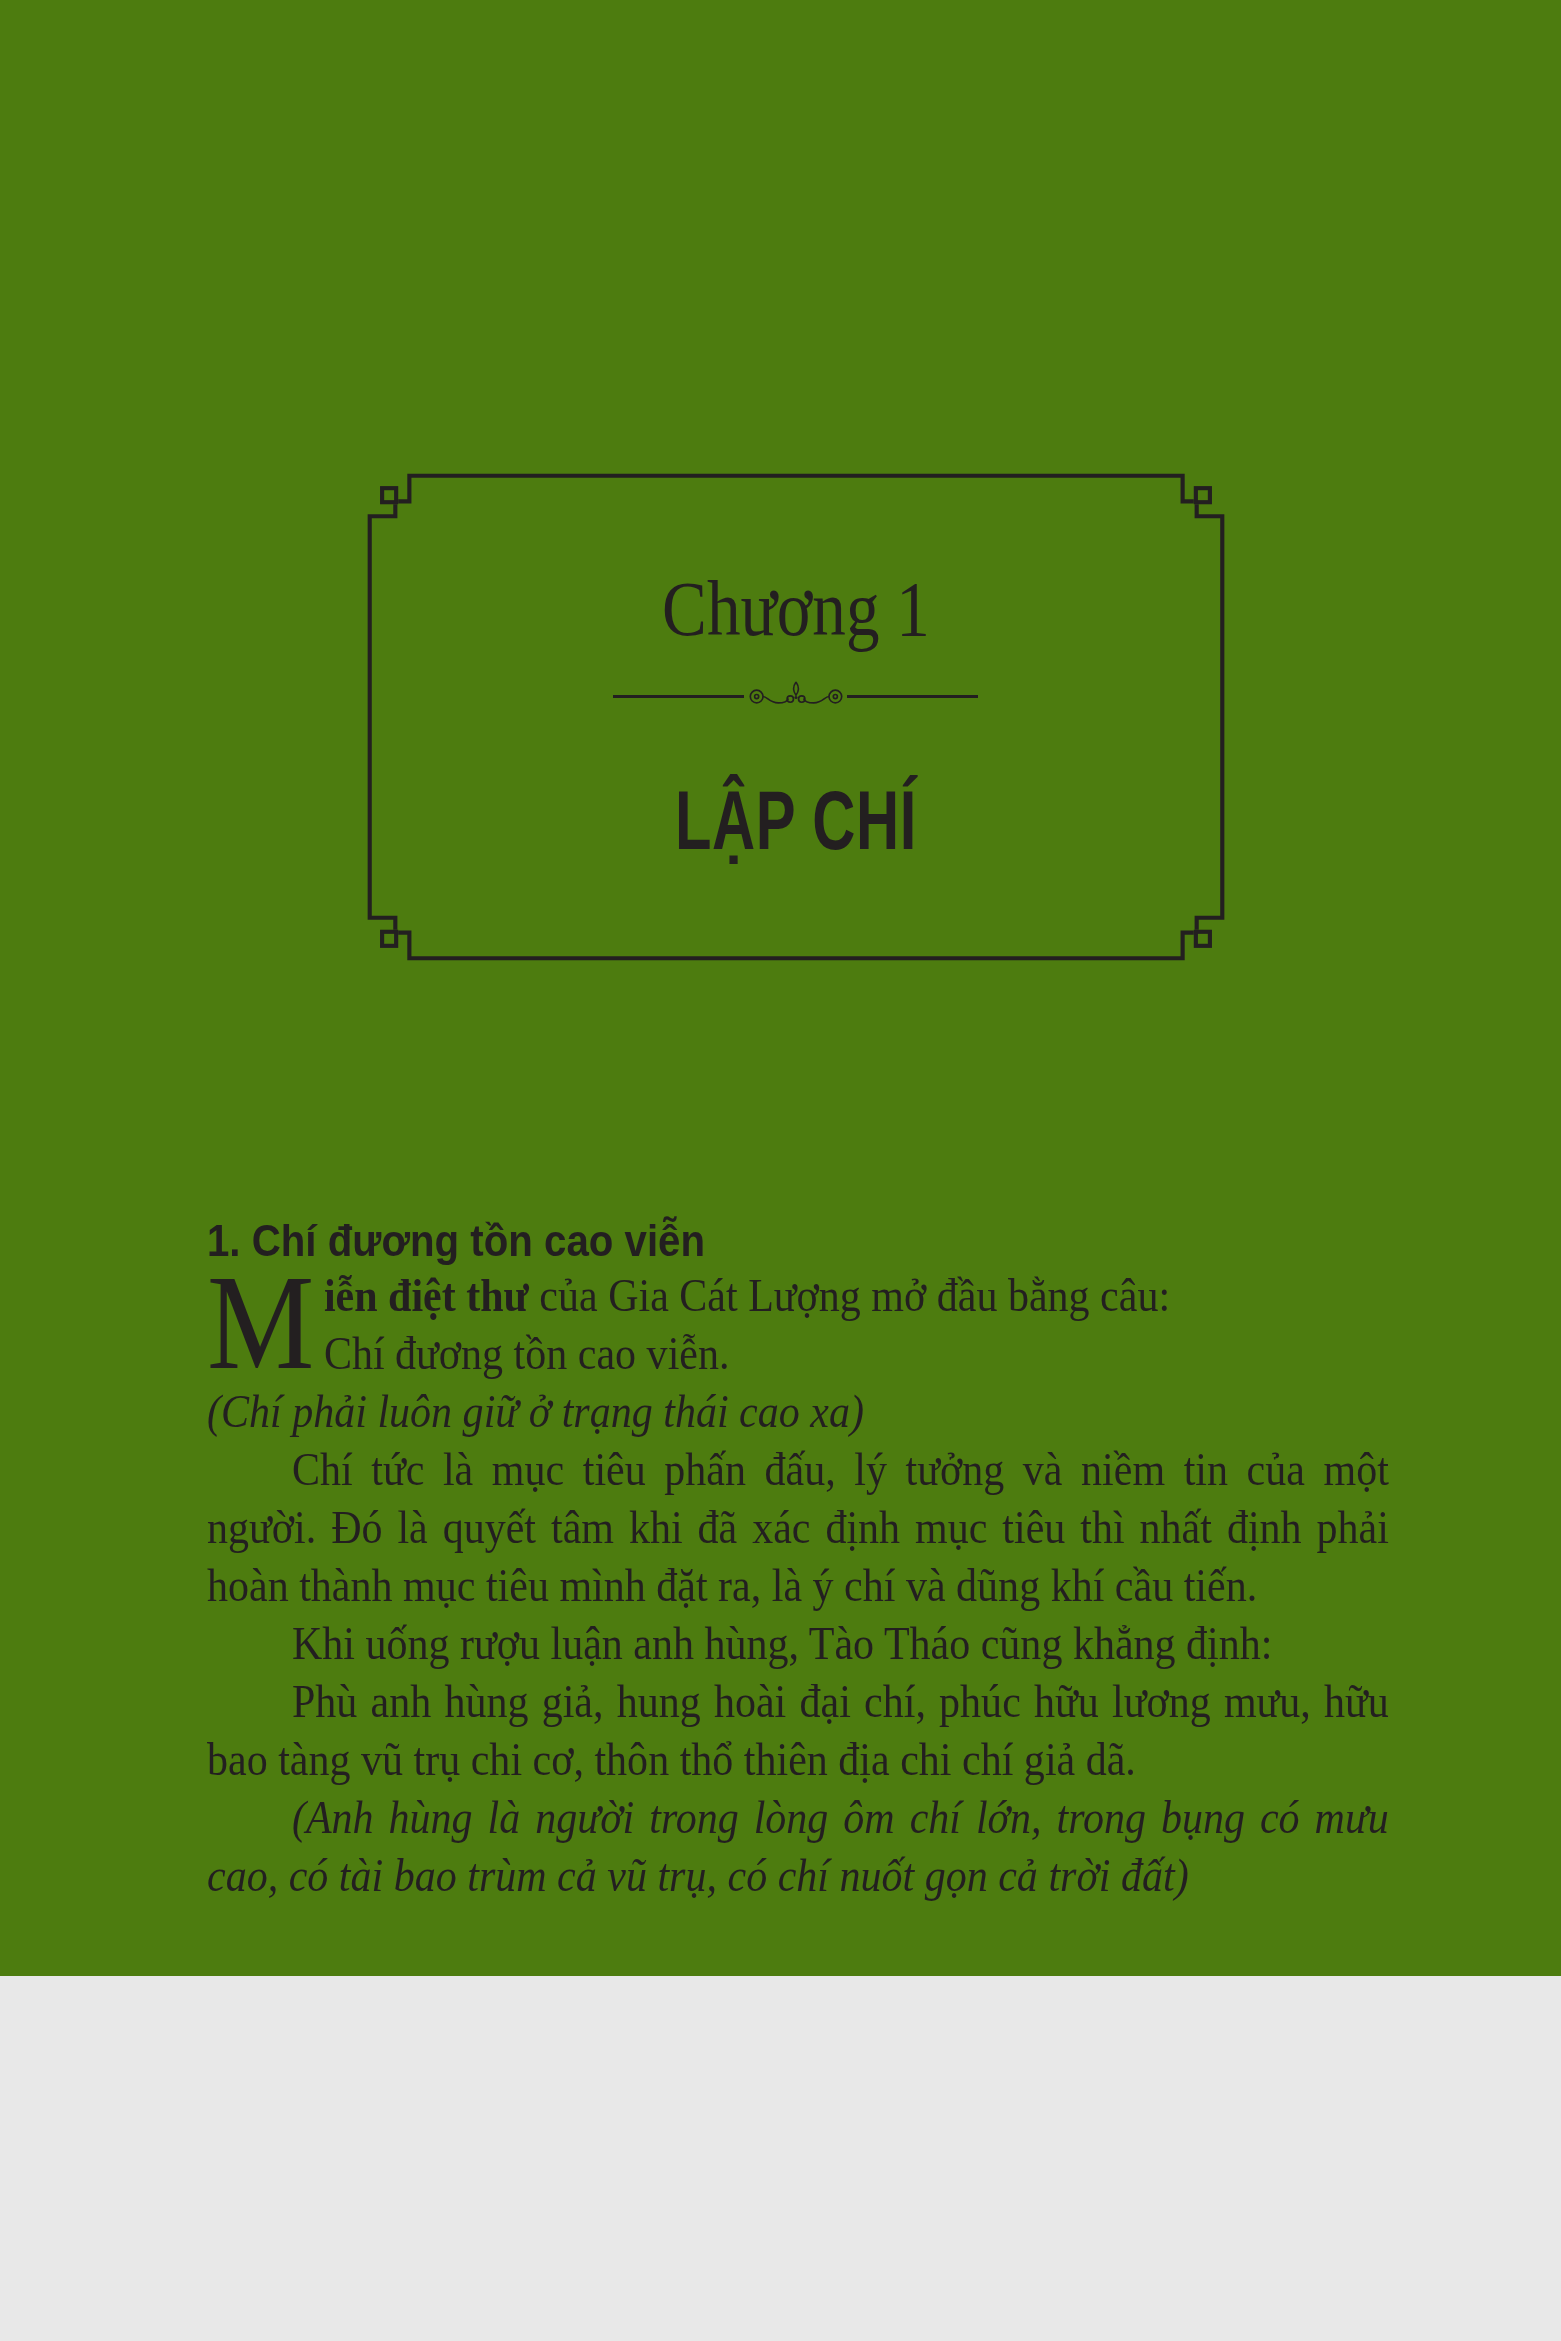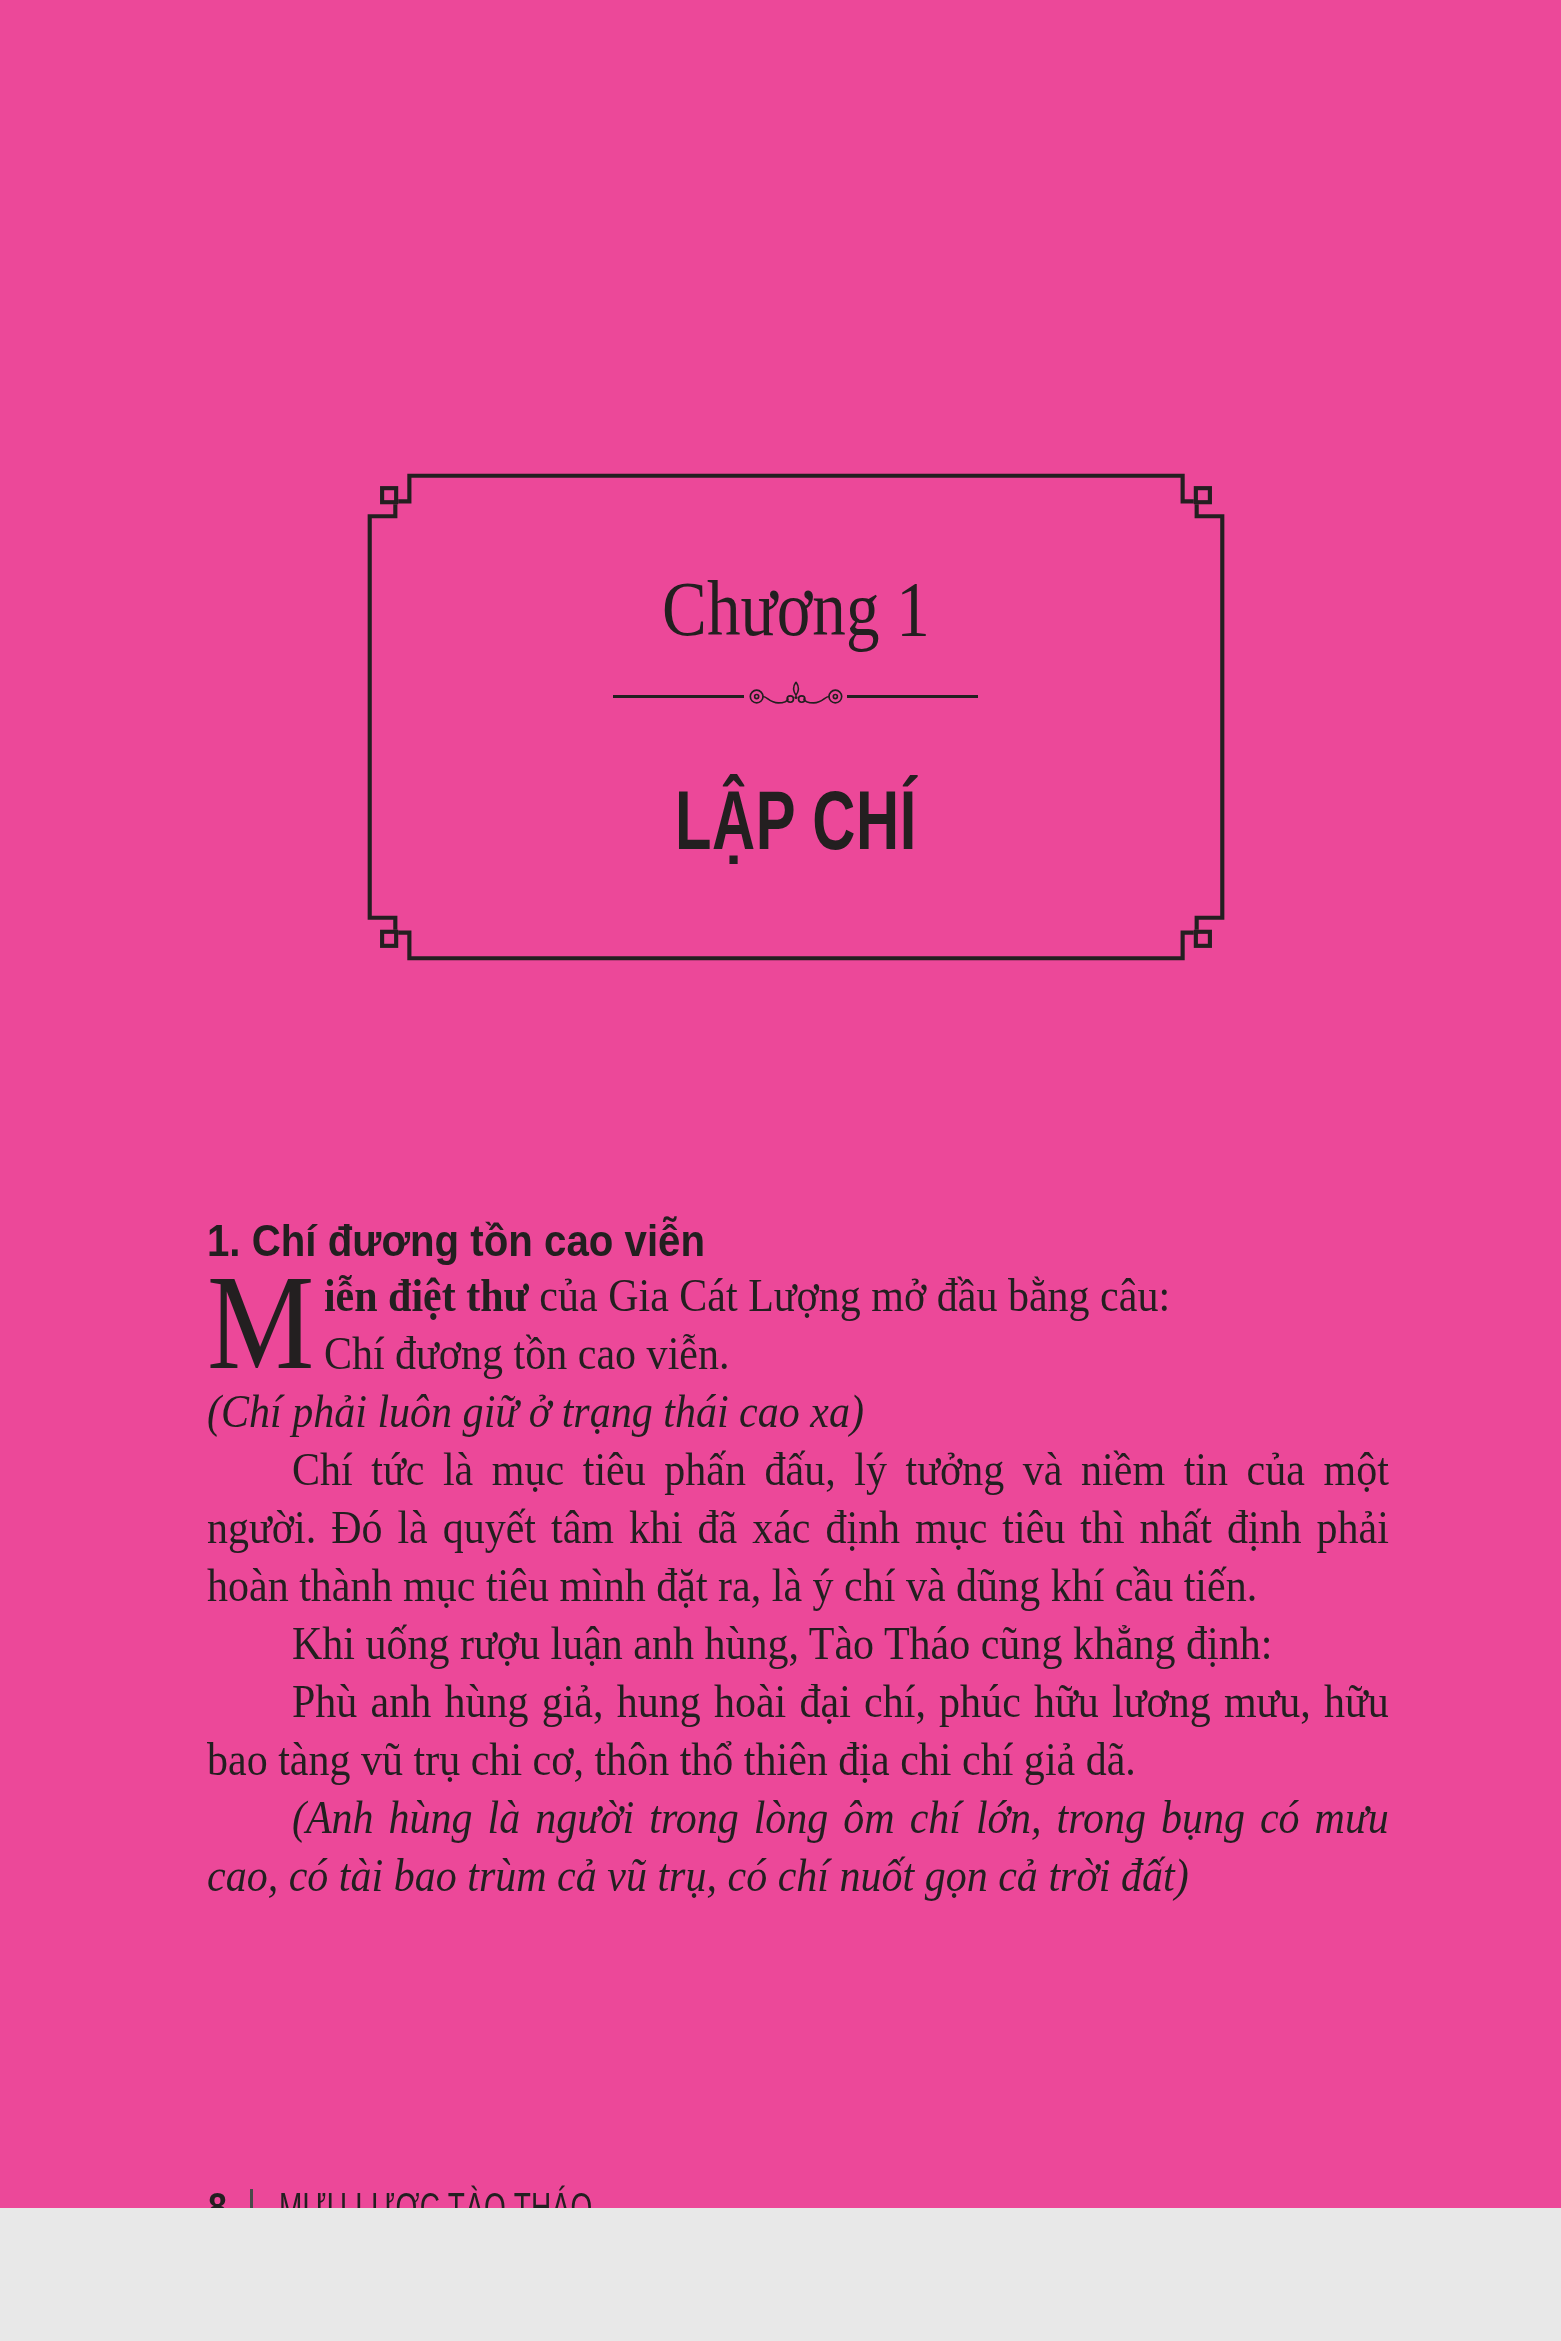--- a/index.html
+++ b/index.html
@@ -1,19 +1,19 @@
 <!DOCTYPE html>
 <html lang="vi" style="font-size:13.2px"><head>
 <meta charset="utf-8">
 <style>
   html,body{margin:0;padding:0;background:#e8e8e8;}
   .page{
     position:relative;
-    width:1561px;height:2208px;
-    background:#ec4899;
+    width:1561px;height:1976px;
+    background:#4d7c0f;
     color:#231f20;
     overflow:hidden;
     font-family:"Liberation Serif", serif;
   }
   
   .frame-svg{position:absolute;left:366px;top:472px;width:860px;height:490px;}
   .kicker{
     position:absolute;left:366px;top:569px;width:860px;
     text-align:center;
     font-family:"Liberation Serif", serif;

